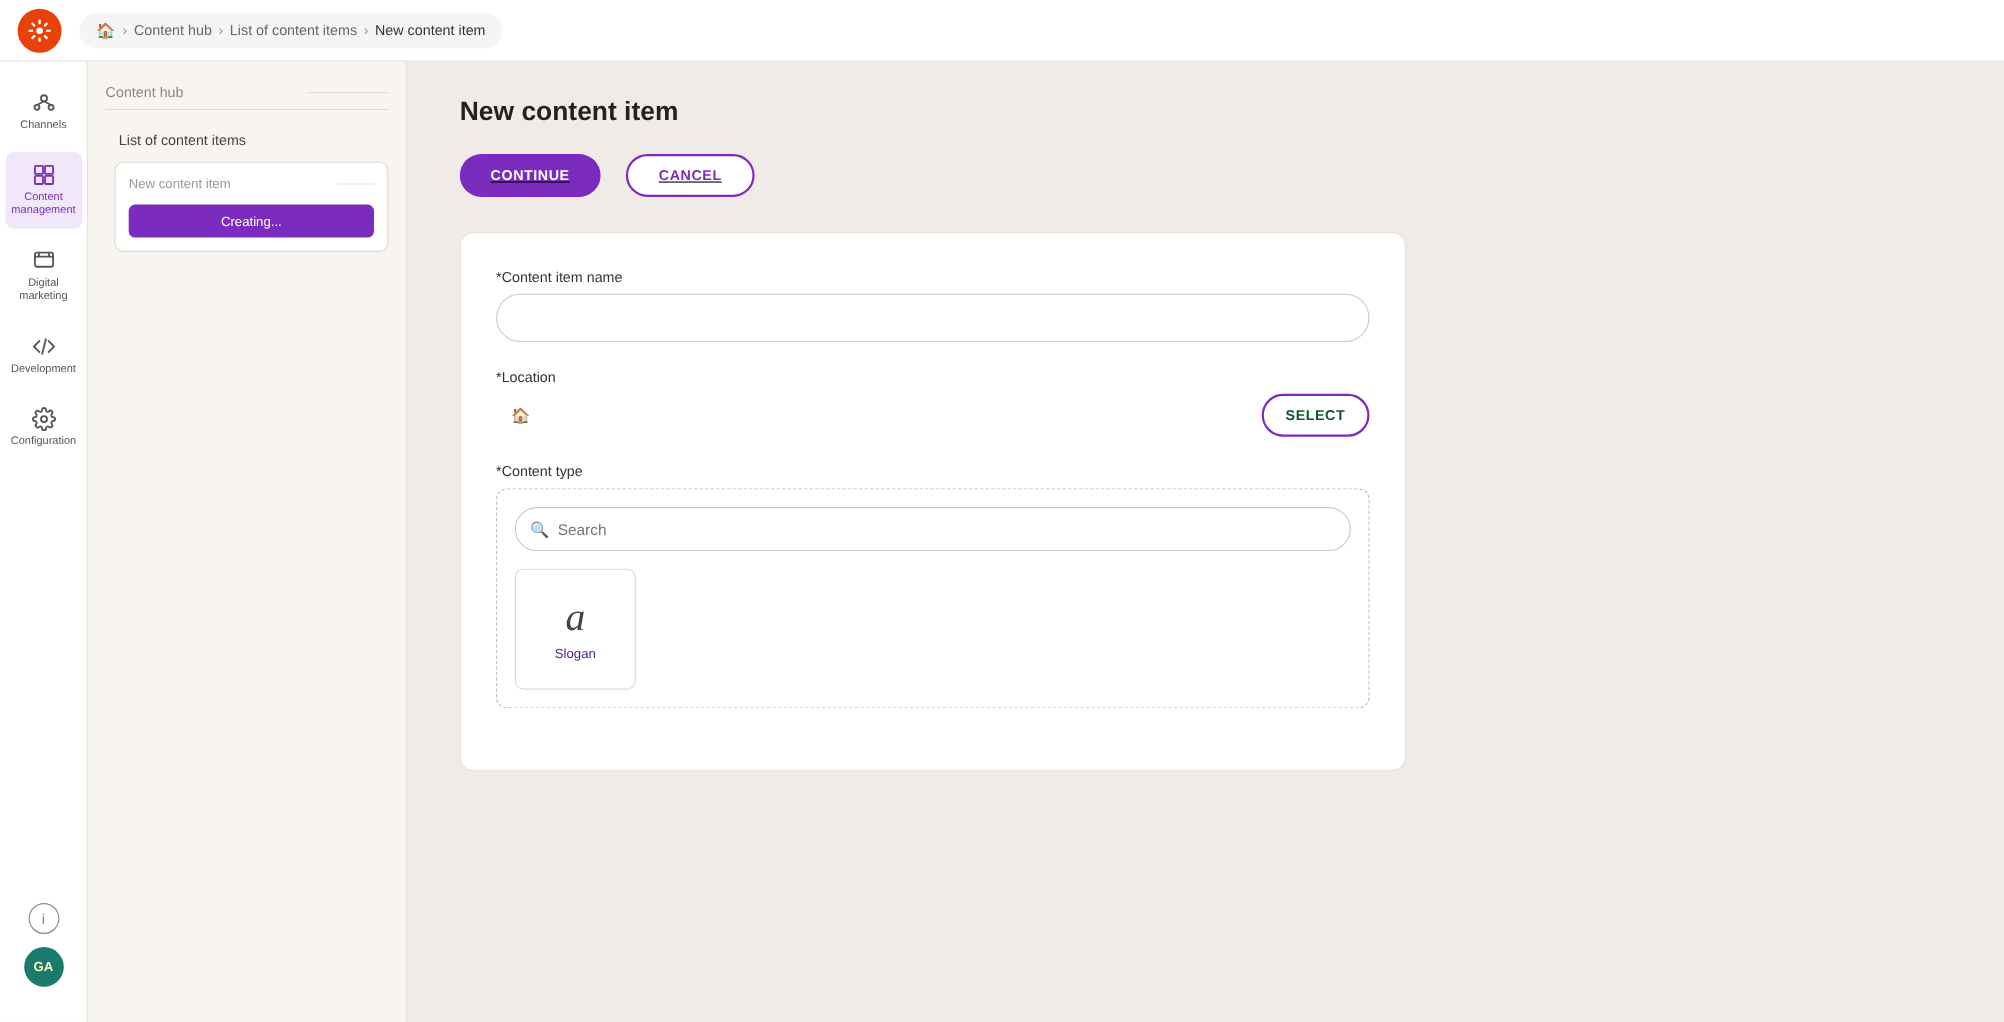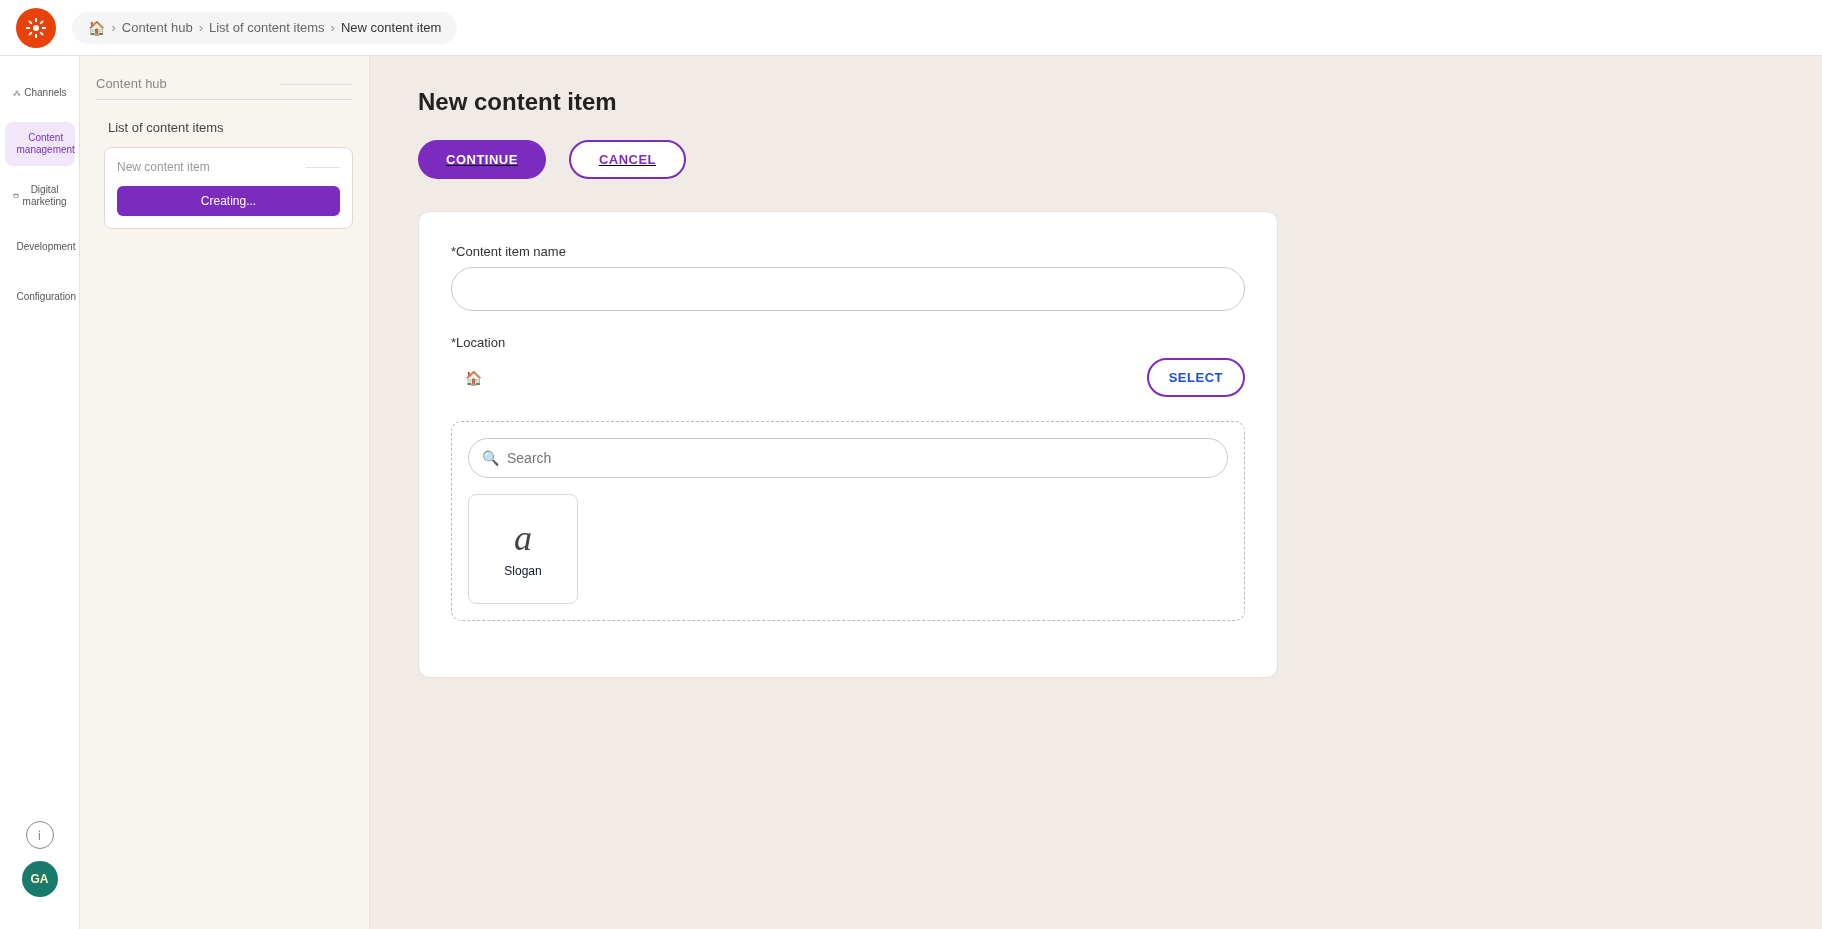--- a/index.html
+++ b/index.html
@@ -74,20 +74,21 @@
       border-right: 1px solid #e8e0da;
       display: flex;
       flex-direction: column;
       align-items: center;
       padding: 16px 0;
       gap: 8px;
       flex-shrink: 0;
     }
     .sidebar-item {
       display: flex;
+      flex-direction: column;
       align-items: center;
       gap: 4px;
       padding: 10px 8px;
       border-radius: 8px;
       cursor: pointer;
       width: 70px;
     }
     .sidebar-item.active { background: #f0e8f8; }
     .sidebar-item svg { width: 22px; height: 22px; color: #555; }
     .sidebar-item.active svg { color: #7b2cbf; }
@@ -292,21 +293,21 @@
       position: absolute;
       left: 14px;
       top: 50%;
       transform: translateY(-50%);
       font-size: 14px;
       color: #888;
       pointer-events: none;
     }
     .btn-select {
       background: #fff;
-      color: #1d4ed8;
+      color: #14532d;
       border: 2px solid #7b2cbf;
       border-radius: 22px;
       padding: 10px 20px;
       font-size: 13px;
       font-weight: 600;
       cursor: pointer;
       letter-spacing: 0.5px;
       white-space: nowrap;
     }
 
@@ -358,21 +359,21 @@
     }
     .content-type-icon {
       font-size: 36px;
       color: #444;
       font-family: Georgia, serif;
       font-style: italic;
       line-height: 1;
     }
     .content-type-name {
       font-size: 12px;
-      color: #0f172a;
+      color: #4c1d95;
       font-weight: 500;
     }
   </style>
 </head>
 <body>
 
 <div class="topbar">
   <div class="logo">
     <svg viewBox="0 0 24 24" fill="white">
       <circle cx="12" cy="12" r="3"></circle>
@@ -494,20 +495,21 @@
           <div class="field-label">*Location</div>
           <div class="location-row">
             <div class="location-wrapper">
               <span class="location-icon">🏠</span>
             </div>
             <button class="btn-select">SELECT</button>
           </div>
         </div>
 
         <div class="form-field">
+          <div class="field-label">*Content type</div>
           <div class="content-type-section">
             <div class="search-input-wrapper">
               <span class="search-icon-pos">🔍</span>
               <input class="search-input" type="text" placeholder="Search" style="">
             </div>
             <div class="content-type-grid">
               <div class="content-type-card">
                 <span class="content-type-icon">a</span>
                 <span class="content-type-name">Slogan</span>
               </div>

